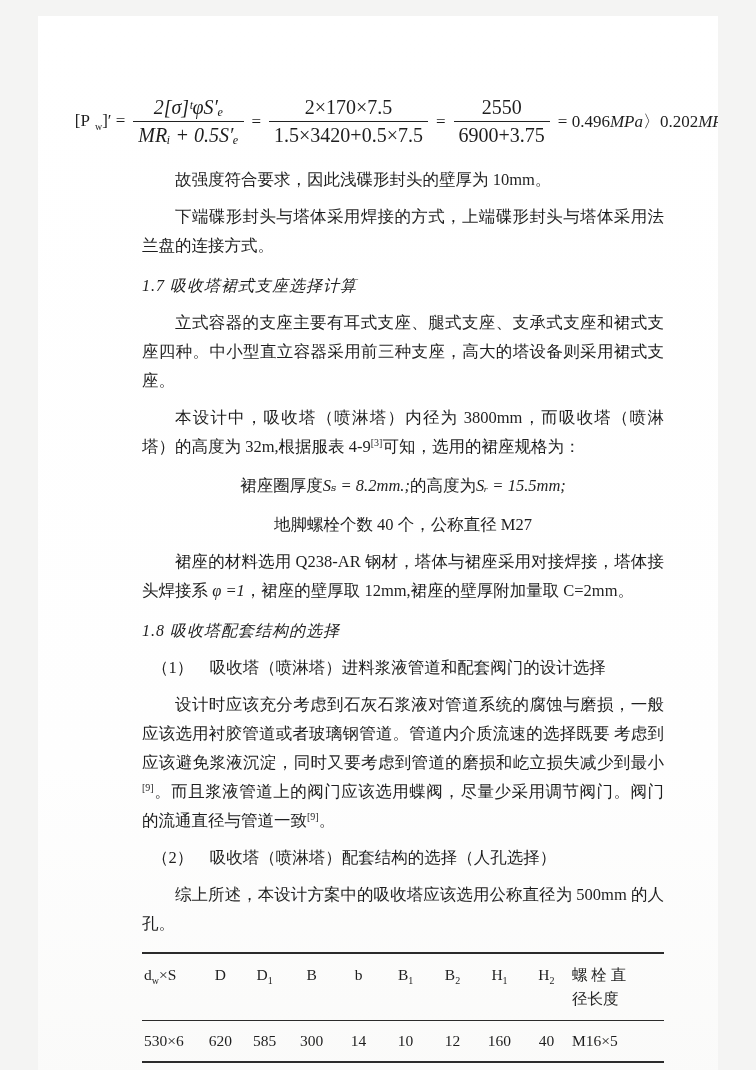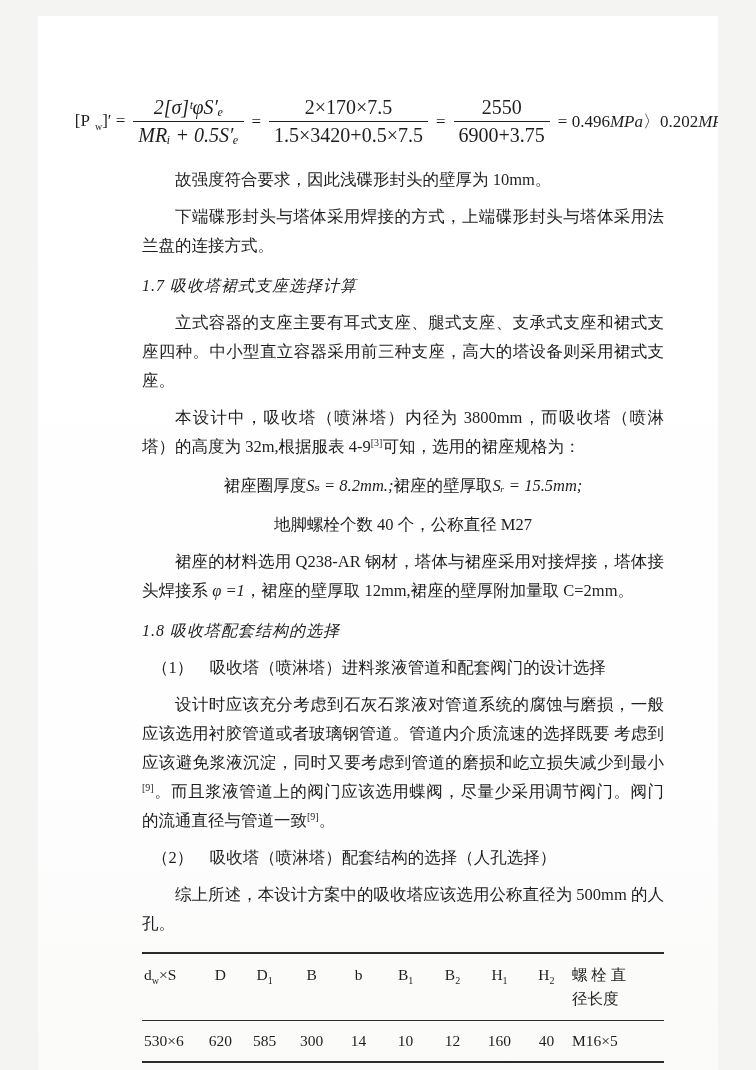--- a/index.html
+++ b/index.html
@@ -82,21 +82,21 @@
     </div>
 
     <p class="ind">故强度符合要求，因此浅碟形封头的壁厚为 10mm。</p>
     <p class="ind">下端碟形封头与塔体采用焊接的方式，上端碟形封头与塔体采用法兰盘的连接方式。</p>
 
     <p class="kai">1.7 吸收塔裙式支座选择计算</p>
 
     <p class="ind">立式容器的支座主要有耳式支座、腿式支座、支承式支座和裙式支座四种。中小型直立容器采用前三种支座，高大的塔设备则采用裙式支座。</p>
     <p class="ind"><span>本设计中，吸收塔（喷淋塔）内径为 3800mm，而吸收塔（喷淋塔）的高度为 32m,根据服表 4-9</span><sup class="ref">[3]</sup><span>可知，选用的裙座规格为：</span></p>
 
-    <div class="centerline"><span>裙座圈厚度</span><i class="mvar">Sₛ = 8.2mm.;</i><span>裙座的壁厚取</span><i class="mvar">Sᵣ = 15.5mm;</i></div>
+    <div class="centerline"><span>裙座圈厚度</span><i class="mvar">Sₛ = 8.2mm.;</i><span>的高度为</span><i class="mvar">Sᵣ = 15.5mm;</i></div>
     <div class="centerline">地脚螺栓个数 40 个，公称直径 M27</div>
 
     <p class="ind"><span>裙座的材料选用 Q238-AR 钢材，塔体与裙座采用对接焊接，塔体接头焊接系 </span><i class="mvar">φ =1</i><span>，裙座的壁厚取 12mm,裙座的壁厚附加量取 C=2mm。</span></p>
 
     <p class="kai">1.8 吸收塔配套结构的选择</p>
 
     <p class="item">（1）　吸收塔（喷淋塔）进料浆液管道和配套阀门的设计选择</p>
     <p class="ind"><span>设计时应该充分考虑到石灰石浆液对管道系统的腐蚀与磨损，一般应该选用衬胶管道或者玻璃钢管道。管道内介质流速的选择既要 考虑到应该避免浆液沉淀，同时又要考虑到管道的磨损和屹立损失减少到最小</span><sup class="ref">[9]</sup><span>。而且浆液管道上的阀门应该选用蝶阀，尽量少采用调节阀门。阀门的流通直径与管道一致</span><sup class="ref">[9]</sup><span>。</span></p>
 
     <p class="item">（2）　吸收塔（喷淋塔）配套结构的选择（人孔选择）</p>

